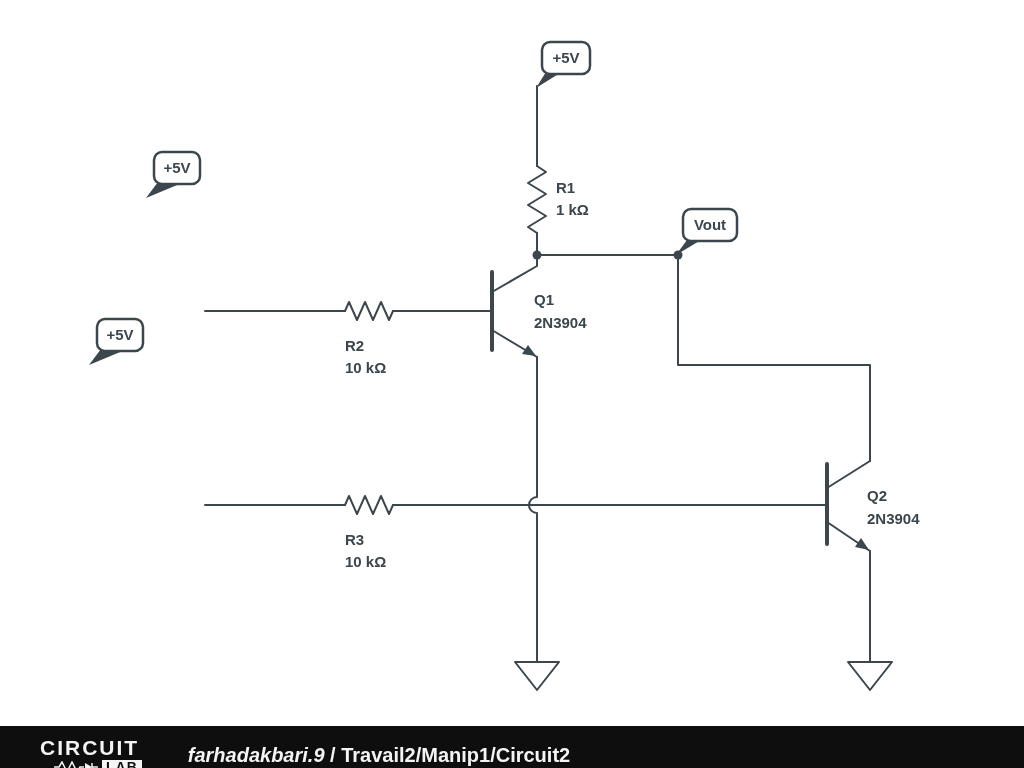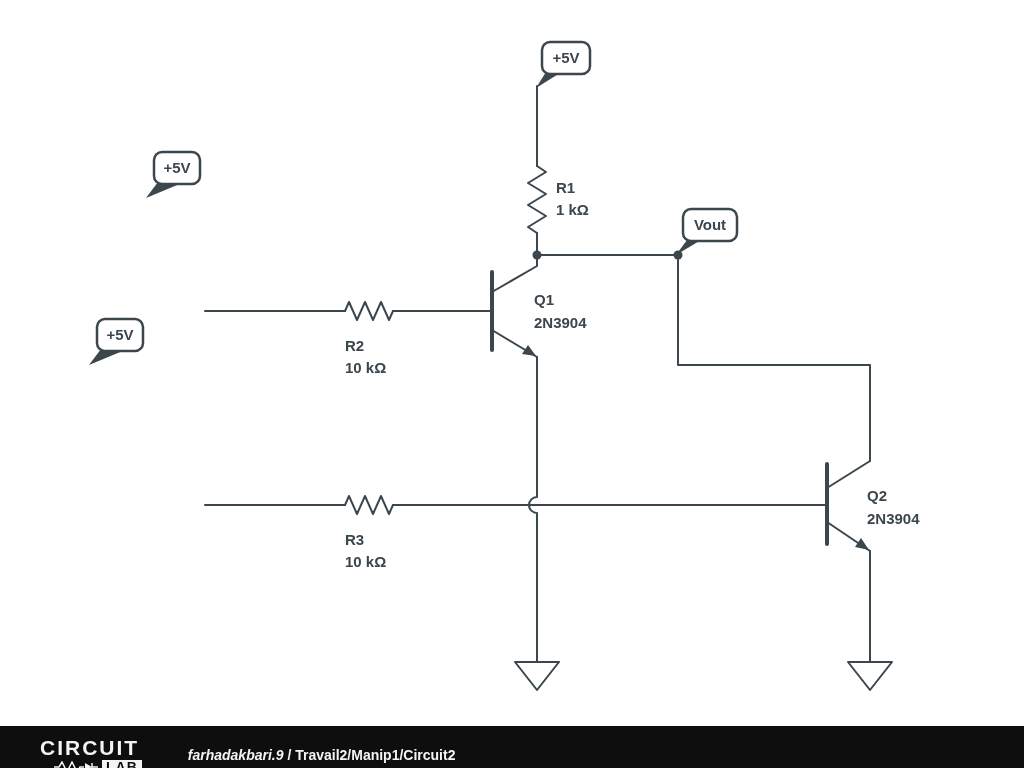--- a/index.html
+++ b/index.html
@@ -14,21 +14,21 @@
   .flag-tail { fill:#3c464d; stroke:none; }
   .flag-text { font-family:"Liberation Sans",sans-serif; font-weight:bold; font-size:15px; fill:#3c464d; text-anchor:middle; }
   .clabel    { font-family:"Liberation Sans",sans-serif; font-weight:bold; font-size:15px; fill:#3c464d; }
 
   .footer { height:58px; background:#0e0e0e; display:flex; align-items:center; gap:46px; padding-left:40px; color:#f4f4f4; }
   .logo { display:flex; flex-direction:column; line-height:1; }
   .logo-top { font-size:21px; font-weight:bold; letter-spacing:2px; color:#f4f4f4; }
   .logo-bottom { display:flex; align-items:center; gap:4px; margin-top:2px; margin-left:14px; }
   .lab-box { background:#f4f4f4; color:#0e0e0e; font-weight:bold; font-size:14px; letter-spacing:1px; padding:0 4px; }
   .footer-text { display:flex; flex-direction:column; justify-content:center; }
-  .footer-title { font-size:14px; font-weight:bold; line-height:1.2; }
+  .footer-title { font-size:20px; font-weight:bold; line-height:1.2; }
   .footer-title .user { font-style:italic; }
   .footer-url { font-size:13px; line-height:1.2; margin-top:2px; font-weight:normal; }
 </style>
 </head>
 <body>
 
 <svg class="schematic" width="1024" height="726" viewBox="0 0 1024 726">
 
   <path class="wire" d="M537,86 V166"></path>
 

